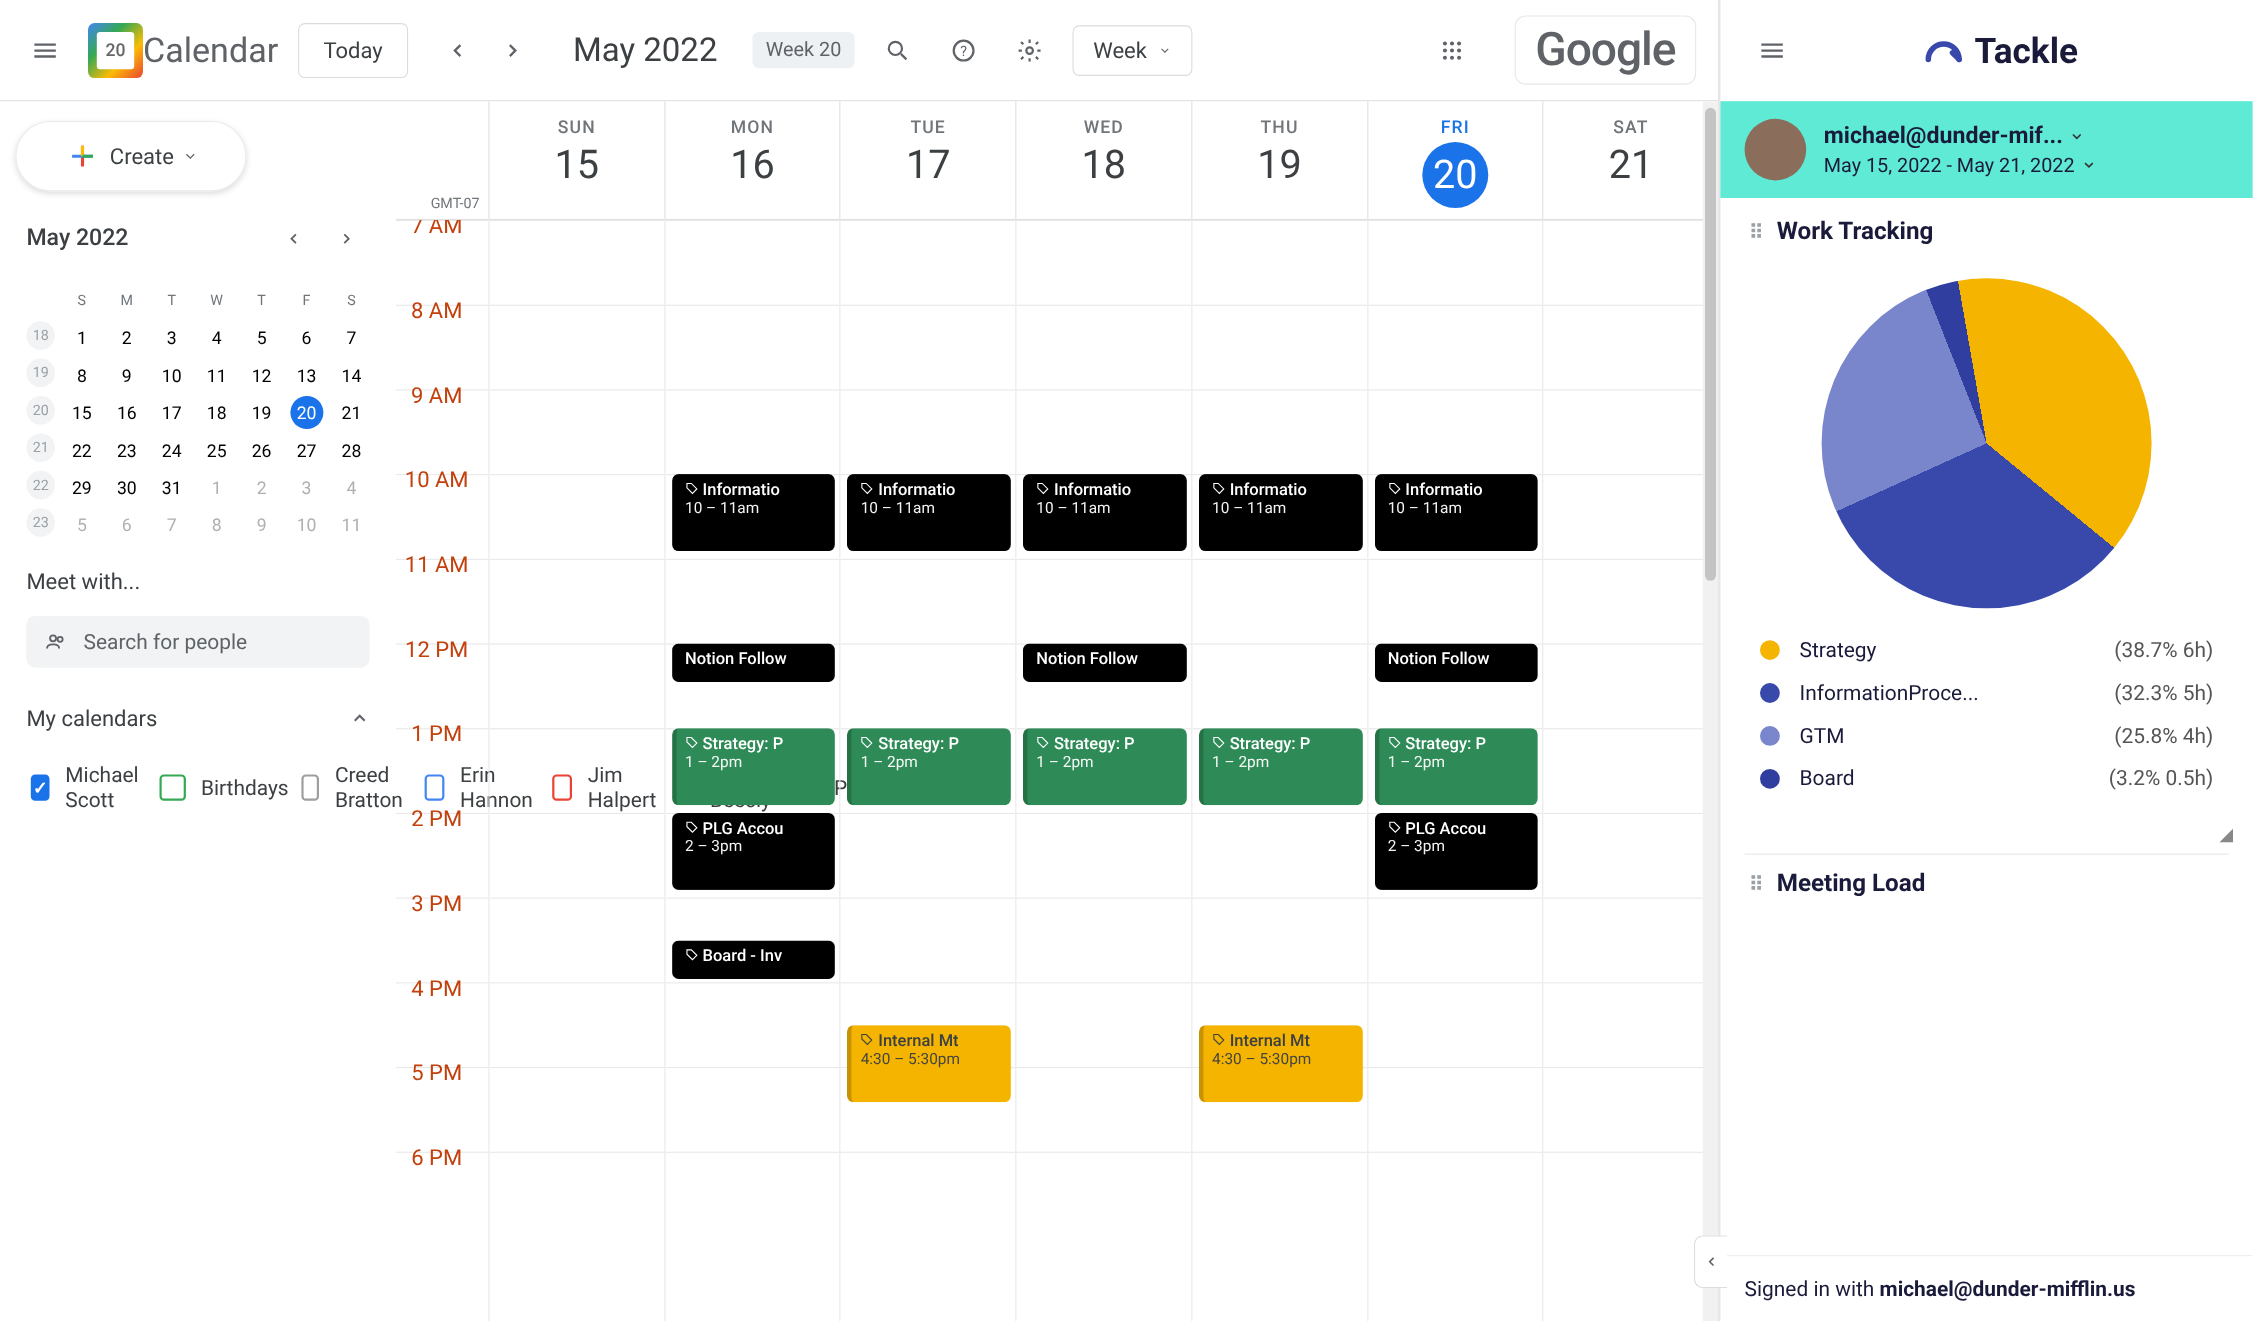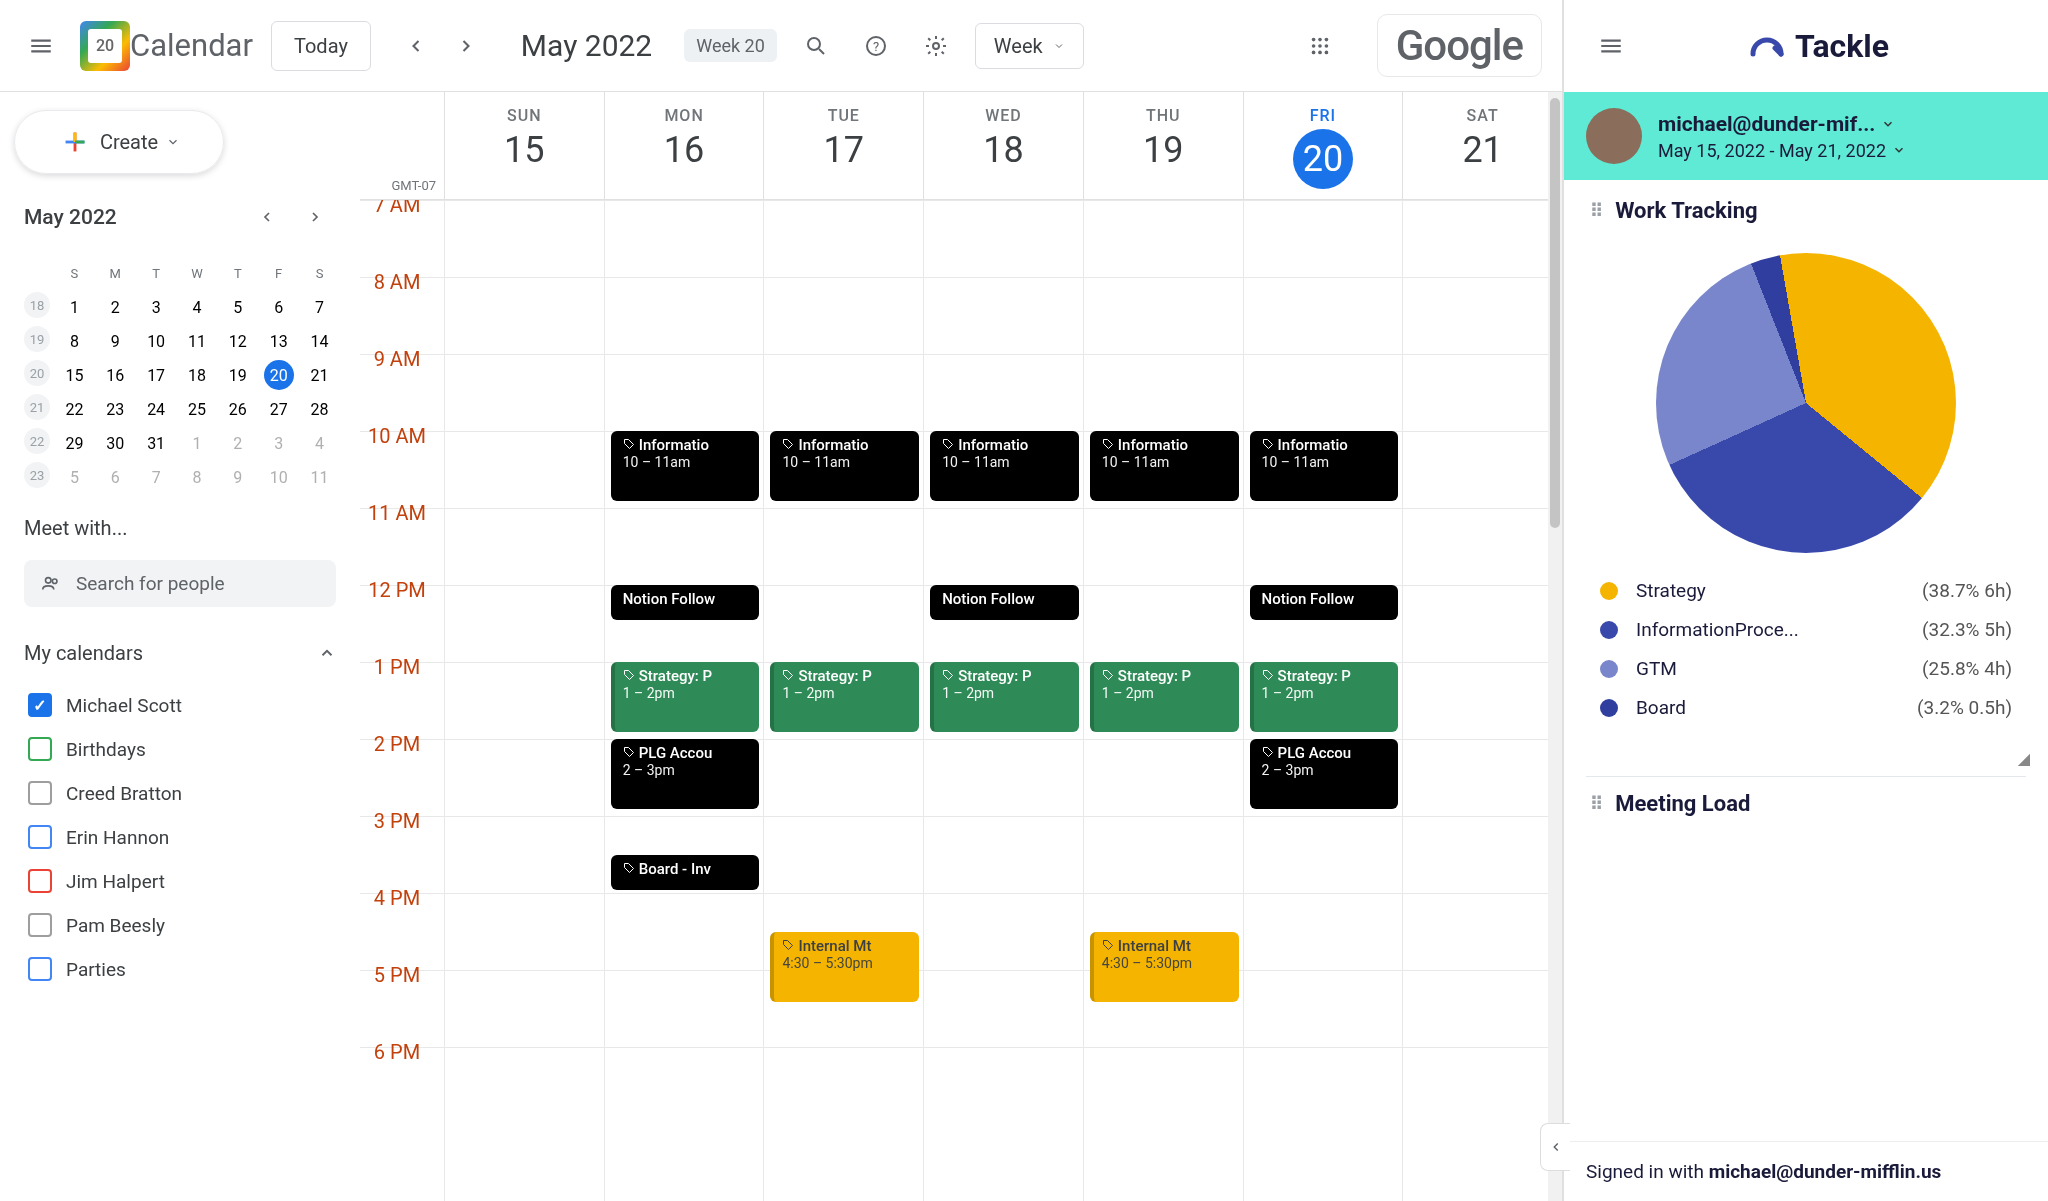--- a/index.html
+++ b/index.html
@@ -32,21 +32,21 @@
 .mini-nav { display:flex; gap:6px;}
 .mini-cal { padding:0 6px;}
 .mini-cell { padding:8px 0; border-radius:50%; cursor:pointer; margin:2px auto; width:30px; height:30px; display:flex; align-items:center; justify-content:center;}
 .mini-cell.dim { color:#b0b0b0;}
 .mini-cell.today { background:#1a73e8; color:#fff;}
 .mini-cell.wk { font-size:13px; color:#9aa0a6; background:#f1f3f4; width:26px; height:26px;}
 .mini-grid { display:grid; grid-template-columns: 34px repeat(7,1fr);}
 .meet-label { font-size:20px; color:#3c4043; padding:8px 10px 0 10px;}
 .search-people { display:flex; align-items:center; gap:14px; background:#f1f3f4; border-radius:8px; padding:12px 16px; margin:6px 10px; color:#5f6368; font-size:19px;}
 .mycal-header { display:flex; justify-content:space-between; align-items:center; padding:14px 10px 6px 10px; font-size:20px; color:#3c4043;}
-.cal-list { display:flex; flex-direction:column; gap:4px; padding:0 10px;}
+.cal-list { display:flex; flex-direction:row; gap:4px; padding:0 10px;}
 .cal-item { display:flex; align-items:center; gap:14px; padding:8px 4px; font-size:19px; color:#3c4043; cursor:pointer;}
 .chk { width:24px; height:24px; border:2.5px solid; border-radius:4px; display:flex; align-items:center; justify-content:center;}
 .chk.checked { background:#1a73e8; border-color:#1a73e8;}
 .chk.checked::after { content:"✓"; color:#fff; font-size:16px; font-weight:bold;}
 
 .grid-area { flex:1; display:flex; flex-direction:column; position:relative;}
 .day-header { display:grid; grid-template-columns: 84px repeat(7,1fr); border-bottom:1px solid #e0e0e0;}
 .day-col-head { text-align:center; padding:14px 0 10px 0; border-left:1px solid #e0e0e0;}
 .day-col-head:first-of-type{border-left:none;}
 .dow { font-size:16px; color:#70757a; font-weight:500; letter-spacing:1px;}

